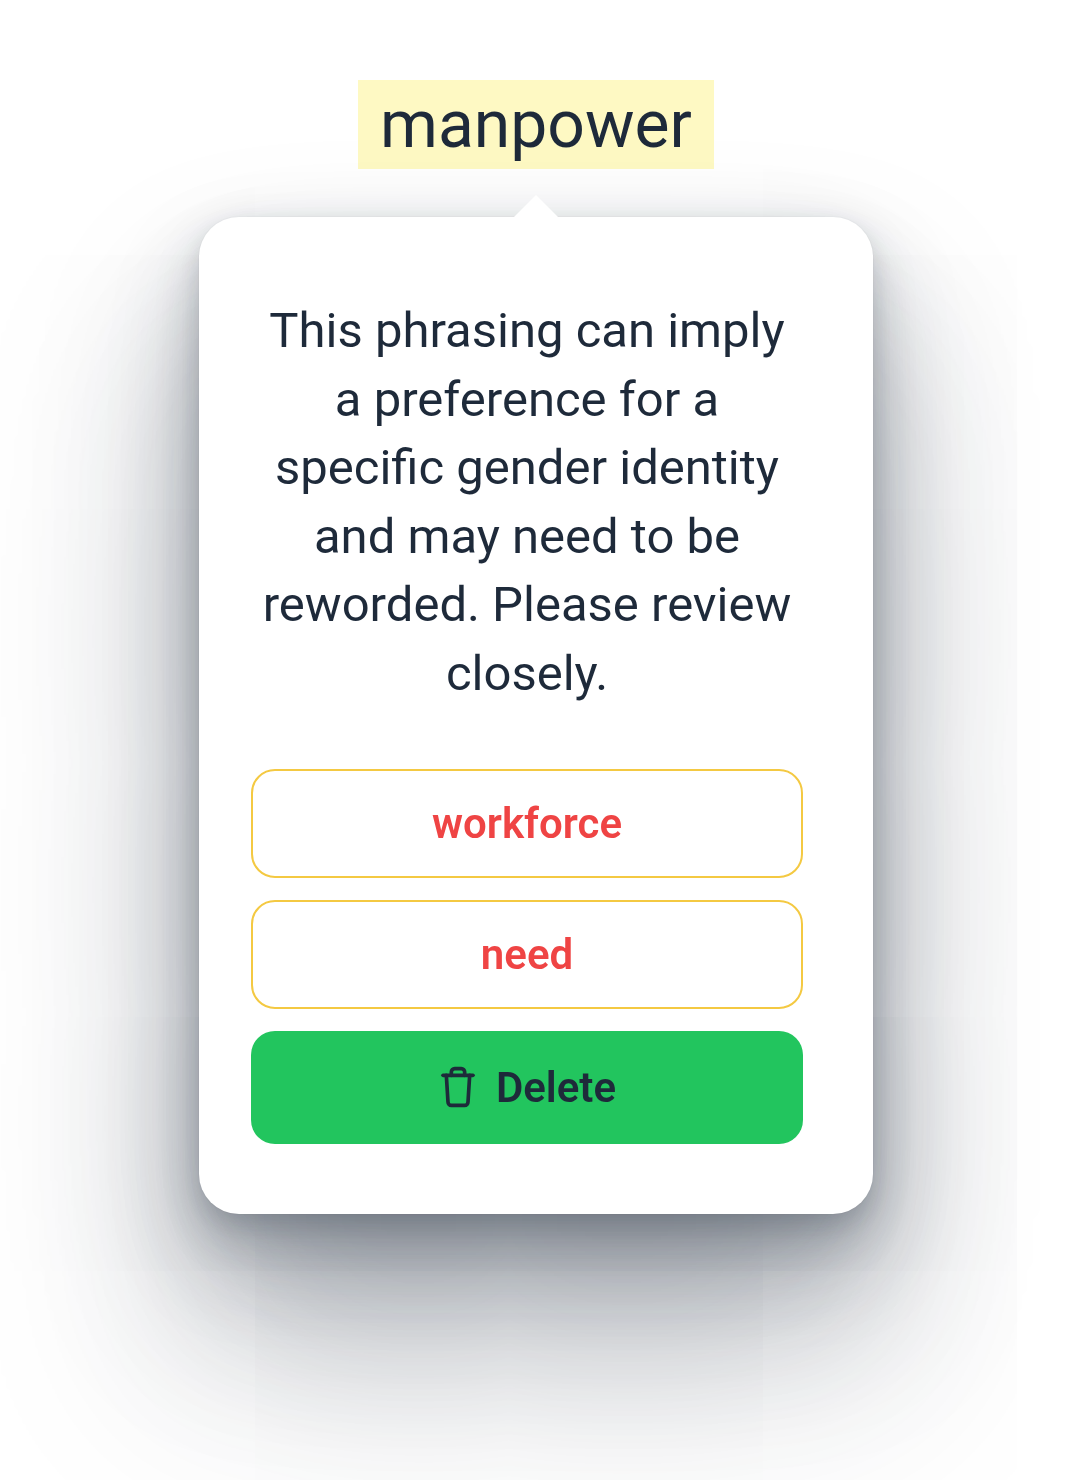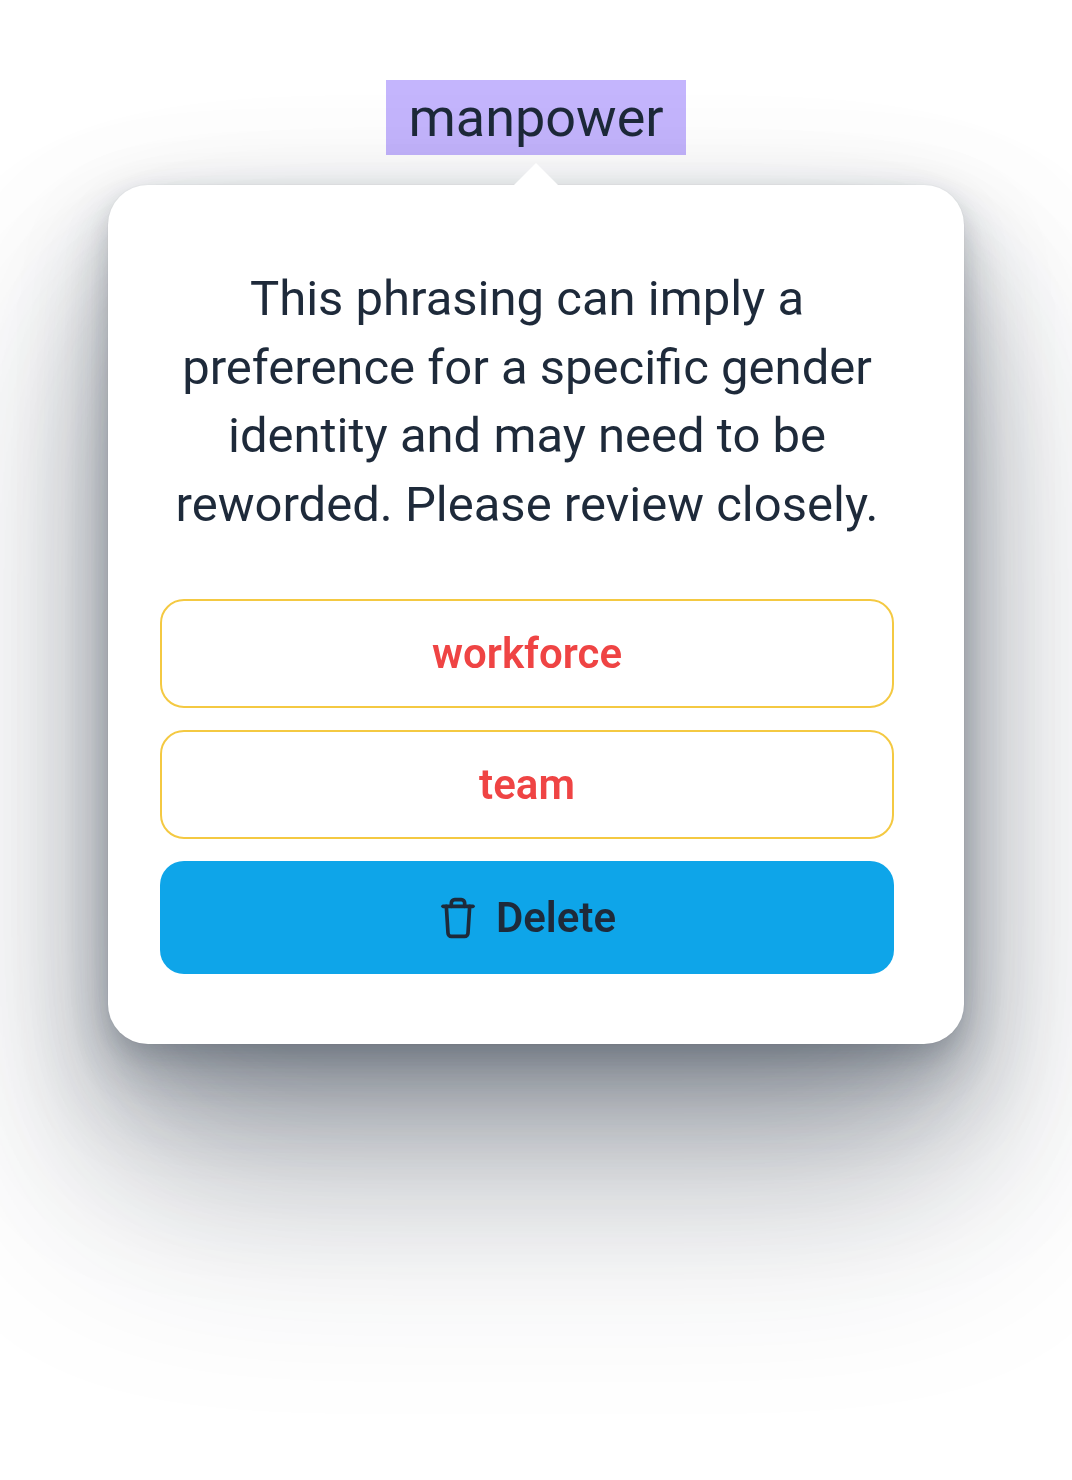--- a/index.html
+++ b/index.html
@@ -17,35 +17,35 @@
     .container {
       position: absolute;
       top: 80px;
       left: 50%;
       transform: translateX(-50%);
       display: flex;
       flex-direction: column;
       align-items: center;
     }
     .highlighted-word {
-      background: #c4b5fd;
+      background: #fef9c3;
       color: #1e2a3a;
-      font-size: 54px;
+      font-size: 66px;
       font-weight: 400;
       padding: 6px 22px;
       display: inline-block;
       margin-bottom: 0;
     }
     .tooltip-card {
       position: relative;
       background: #ffffff;
       border-radius: 40px;
-      width: 856px;
+      width: 674px;
       padding: 80px 70px 70px 52px;
-      margin-top: 30px;
+      margin-top: 48px;
       box-shadow:
         0 0 0 1px rgba(30,42,58,0.02),
         0 8px 20px rgba(30,42,58,0.10),
         0 20px 45px rgba(30,42,58,0.18),
         0 45px 90px rgba(30,42,58,0.22),
         0 90px 160px rgba(30,42,58,0.25),
         0 140px 230px rgba(30,42,58,0.22);
     }
     .tooltip-arrow {
       position: absolute;
@@ -75,21 +75,21 @@
       font-size: 42px;
       font-weight: 600;
       color: #ef4444;
       text-align: center;
       cursor: pointer;
       margin-bottom: 22px;
       font-family: inherit;
     }
     .delete-button {
       width: 100%;
-      background: #0ea5e9;
+      background: #22c55e;
       border: none;
       border-radius: 24px;
       padding: 32px 20px;
       font-size: 42px;
       font-weight: 600;
       color: #1e2a3a;
       text-align: center;
       cursor: pointer;
       display: flex;
       align-items: center;
@@ -113,21 +113,21 @@
 <div class="container">
   <span class="highlighted-word">manpower</span>
 
   <div class="tooltip-card">
     <div class="tooltip-arrow"></div>
 
     <p class="description">This phrasing can imply a preference for a specific gender identity and may need to be reworded. Please review closely.</p>
 
     <button class="suggestion-button">workforce</button>
 
-    <button class="suggestion-button">team</button>
+    <button class="suggestion-button">need</button>
 
     <button class="delete-button">
       <span class="trash-icon">
         <svg viewBox="0 0 24 26" fill="none" stroke="#1e2a3a" stroke-width="2.2" stroke-linecap="round" stroke-linejoin="round">
           <path d="M3 6h18"></path>
           <path d="M8 6V4a2 2 0 0 1 2-2h4a2 2 0 0 1 2 2v2"></path>
           <path d="M19 6l-1 16a2 2 0 0 1-2 2H8a2 2 0 0 1-2-2L5 6"></path>
         </svg>
       </span>
       <span>Delete</span>

